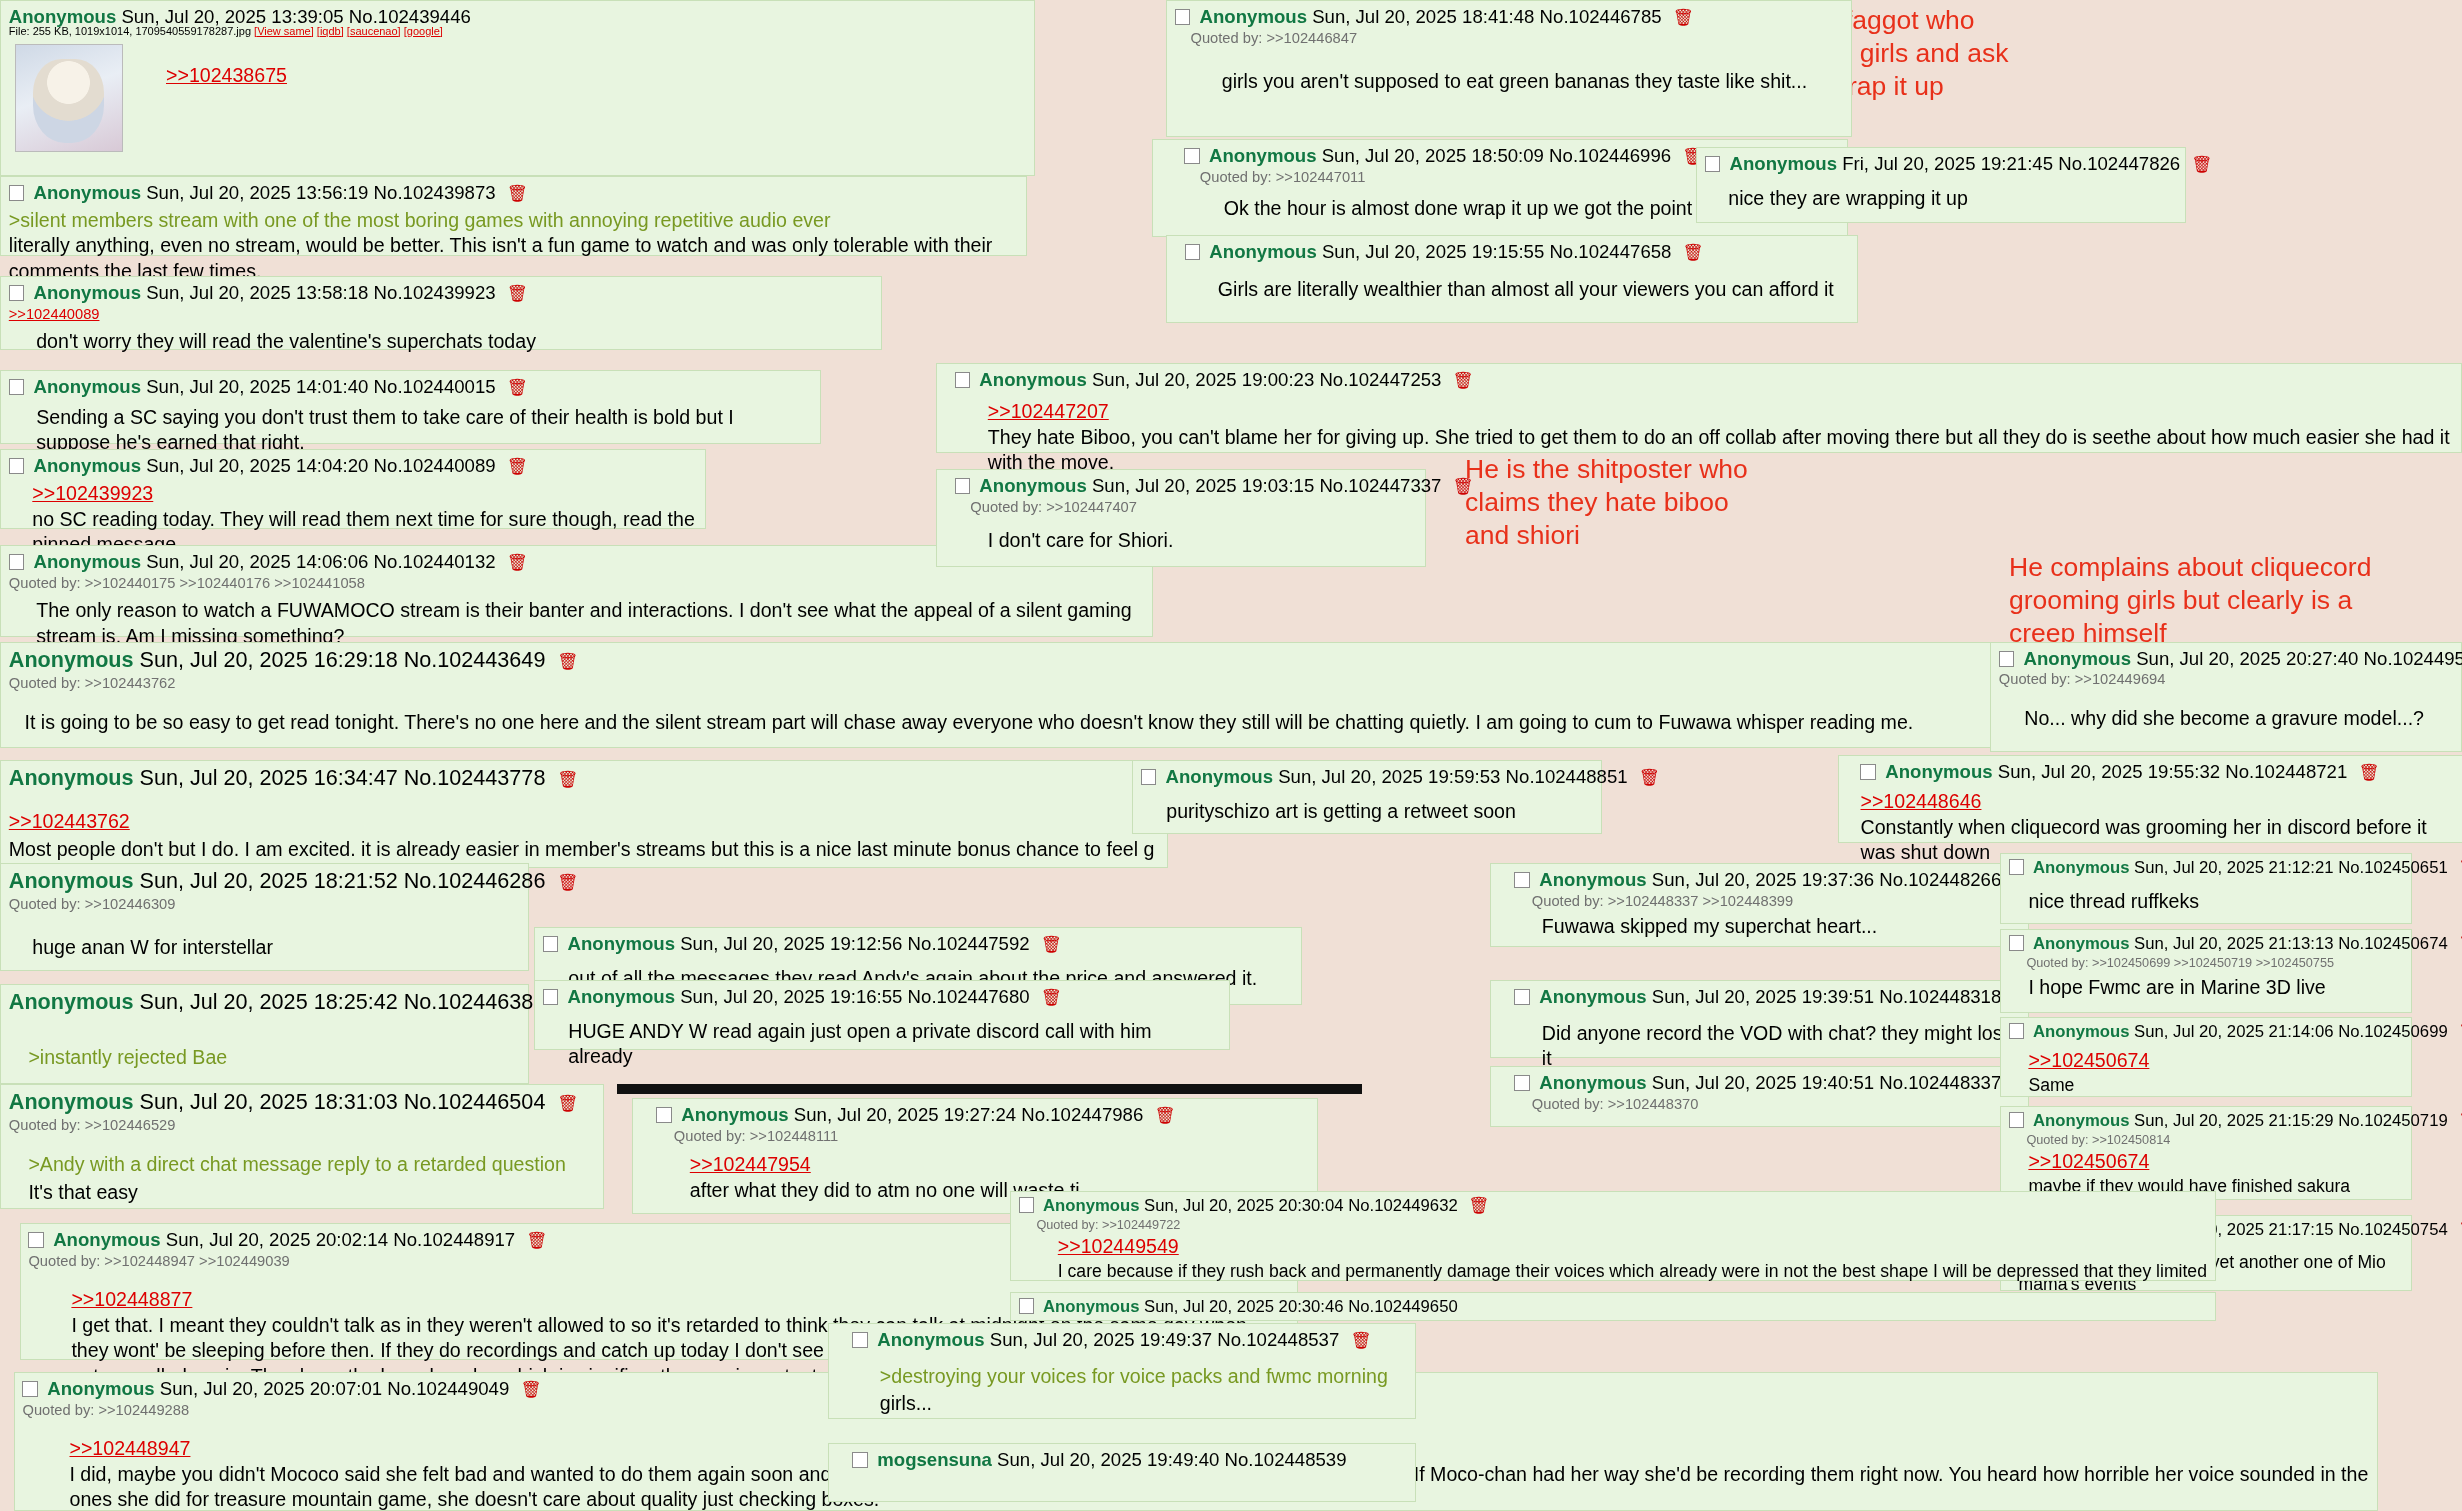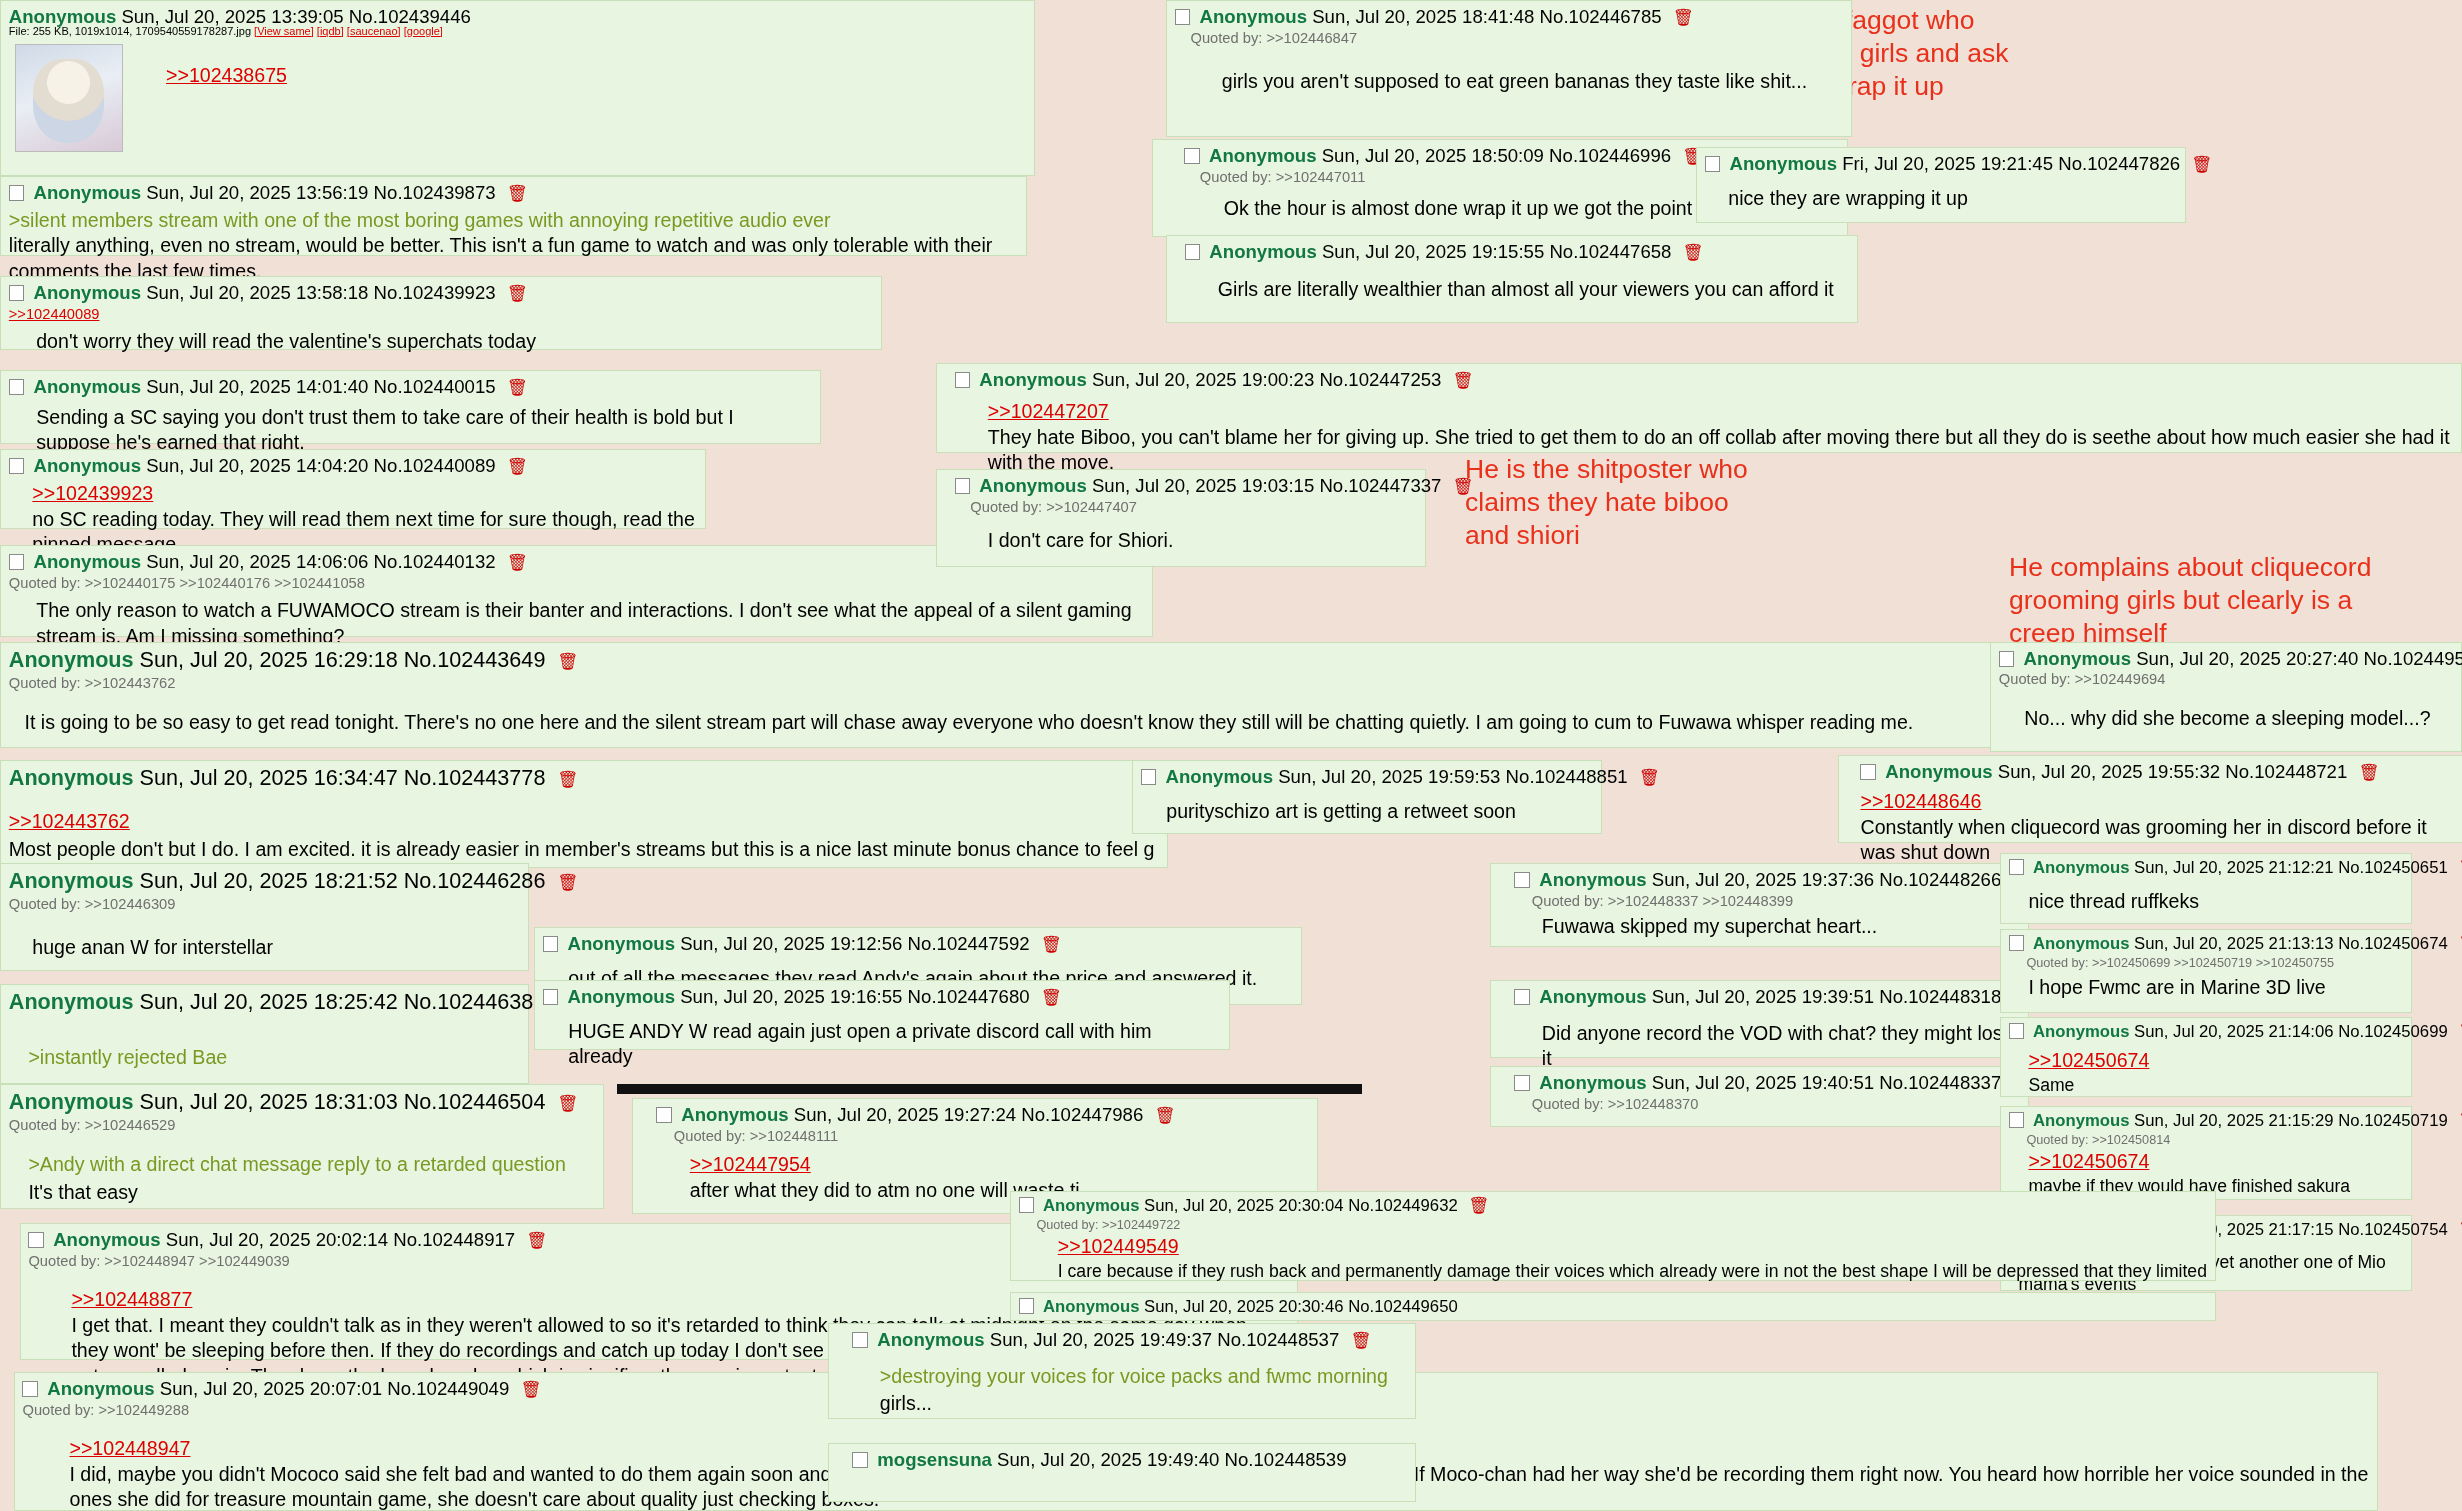--- a/index.html
+++ b/index.html
@@ -348,21 +348,21 @@
 
 <div class="post" style="left:1990px;top:642px;width:472px;height:110px;">
   <div class="hdr">
     <span class="cb"></span>
     <span class="name">Anonymous</span>
     <span class="date">Sun, Jul 20, 2025 20:27:40</span>
     <span class="no">No.102449579</span>
     
   </div>
   <div class="quotedby">Quoted by: &gt;&gt;102449694</div>
-  <div class="msg" style="margin-left:25.5px;margin-top:17.6px;">No... why did she become a sleeping model...?</div>
+  <div class="msg" style="margin-left:25.5px;margin-top:17.6px;">No... why did she become a gravure model...?</div>
 </div>
 
 <div class="post" style="left:534px;top:927px;width:768px;height:78px;">
   <div class="hdr">
     <span class="cb"></span>
     <span class="name">Anonymous</span>
     <span class="date">Sun, Jul 20, 2025 19:12:56</span>
     <span class="no">No.102447592</span>
     <span class="trash">🗑</span>
   </div>

